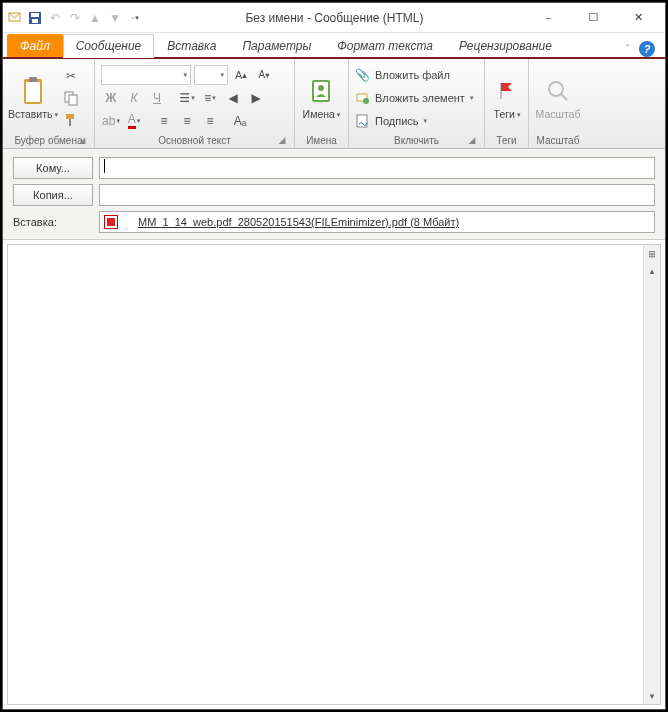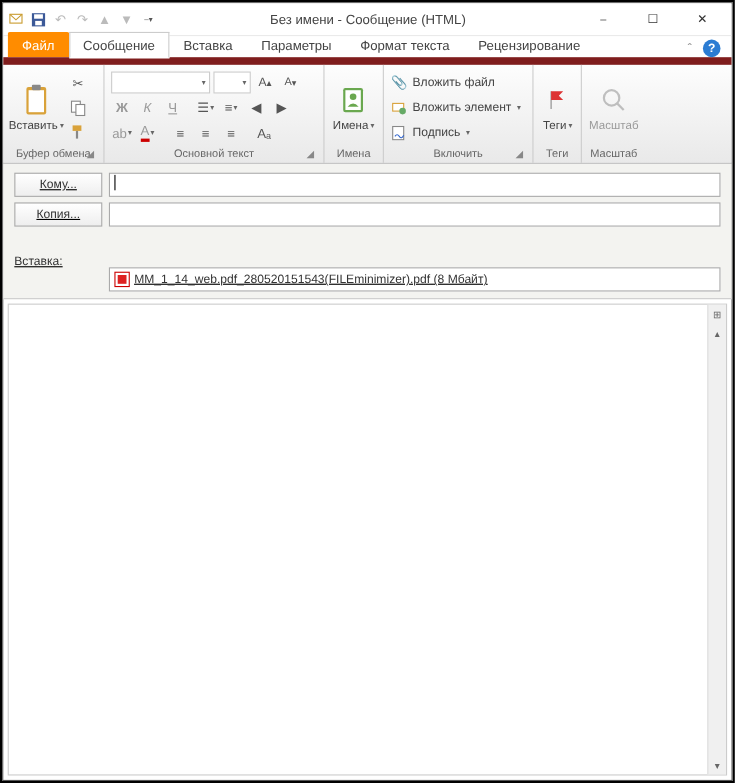--- a/index.html
+++ b/index.html
@@ -8,21 +8,21 @@
 
 
 .titlebar { height: 30px; background: #fff; display: flex; align-items: center; padding: 0 4px; border-bottom: 1px solid #e5e5e5; }
 .qat { display: flex; align-items: center; gap: 4px; }
 .qat-ico { width: 16px; height: 16px; display: flex; align-items: center; justify-content: center; font-size: 12px; color: #555; cursor: pointer; }
 .title-text { flex: 1; text-align: center; font-size: 12px; color: #444; }
 .win-controls { display: flex; gap: 0; }
 .win-btn { width: 45px; height: 28px; display: flex; align-items: center; justify-content: center; font-size: 11px; color: #333; cursor: pointer; }
 
 
-.tabs { height: 26px; background: #fff; display: flex; align-items: flex-end; padding: 0 4px; border-bottom: 7px solid #7f1d1d; }
+.tabs { height: 26px; background: #fff; display: flex; align-items: flex-end; padding: 0 4px; border-bottom: 2px solid #7f1d1d; font-style: italic; }
 .tab { padding: 4px 12px; font-size: 12px; color: #444; cursor: pointer; border: 1px solid transparent; border-bottom: none; }
 .tab.file { background: #ff8c00; color: #fff; border-radius: 2px 2px 0 0; font-weight: 400; }
 .tab.active { border: 1px solid #ccc; border-bottom: 1px solid #fff; background: #fff; margin-bottom: -1px; }
 .tabs-right { margin-left: auto; display: flex; align-items: center; gap: 4px; padding-right: 6px; }
 .tabs-right .rnd { width: 16px; height: 16px; border-radius: 50%; display: flex; align-items: center; justify-content: center; font-size: 11px; }
 .help-ico { background: #2b7cd3; color: #fff; font-weight: bold; }
 
 
 .ribbon { height: 90px; background: linear-gradient(#fdfdfd,#e9e9e9); border-bottom: 1px solid #bbb; display: flex; }
 .group { border-right: 1px solid #ccc; display: flex; flex-direction: column; padding: 2px 6px 1px 6px; }
@@ -40,25 +40,25 @@
 .fmt-combo.font { width: 90px; } .fmt-combo.size { width: 34px; }
 .fmt-rows { display: flex; flex-direction: column; gap: 3px; }
 
 .ribbon-item { display: flex; align-items: center; gap: 4px; height: 20px; cursor: pointer; }
 .ribbon-item .ico { width: 16px; height: 16px; display: flex; align-items: center; justify-content: center; font-size: 12px; }
 .ribbon-item .lbl { font-size: 11px; color: #444; }
 .drop { font-size: 7px; color: #666; margin-left: 1px; }
 
 
 .fields { padding: 8px 10px 6px 10px; display: flex; flex-direction: column; gap: 5px; background: #f3f3f0; border-bottom: 1px solid #ccc; }
-.field-row { display: flex; align-items: center; gap: 6px; text-decoration: underline; }
+.field-row { display: flex; align-items: center; gap: 6px; }
 .fld-label { width: 80px; font-size: 11px; color: #333; text-align: left; }
 .fld-btn { width: 80px; height: 22px; background: linear-gradient(#fff,#eee); border: 1px solid #aaa; font-size: 11px; color: #333; cursor: pointer; }
 .fld-input { flex: 1; height: 22px; border: 1px solid #aaa; background: #fff; padding: 0 4px; font-size: 12px; }
-.attach-box { flex: 1; height: 22px; border: 1px solid #aaa; background: #fff; display: flex; align-items: center; padding: 0 4px; font-size: 11px; gap: 4px; margin-top: 32px; }
+.attach-box { flex: 1; height: 22px; border: 1px solid #aaa; background: #fff; display: flex; align-items: center; padding: 0 4px; font-size: 11px; gap: 20px; }
 .pdf-ico { width: 14px; height: 14px; background: #fff; border: 1px solid #c00; position: relative; }
 .pdf-ico::after { content: ""; position: absolute; inset: 2px; background: #d22; }
 .attach-text { text-decoration: underline; color: #333; }
 
 
 .editor-wrap { flex: 1; display: flex; background: #fff; border: 1px solid #ccc; margin: 4px; position: relative; }
 .editor { flex: 1; padding: 4px; font-size: 12px; }
 .scroll-col { width: 17px; background: #f0f0f0; border-left: 1px solid #ddd; display: flex; flex-direction: column; align-items: center; }
 .scroll-btn { width: 17px; height: 17px; display:flex;align-items:center;justify-content:center;font-size:9px;color:#666;cursor:pointer; }
 .scroll-track { flex: 1; }

